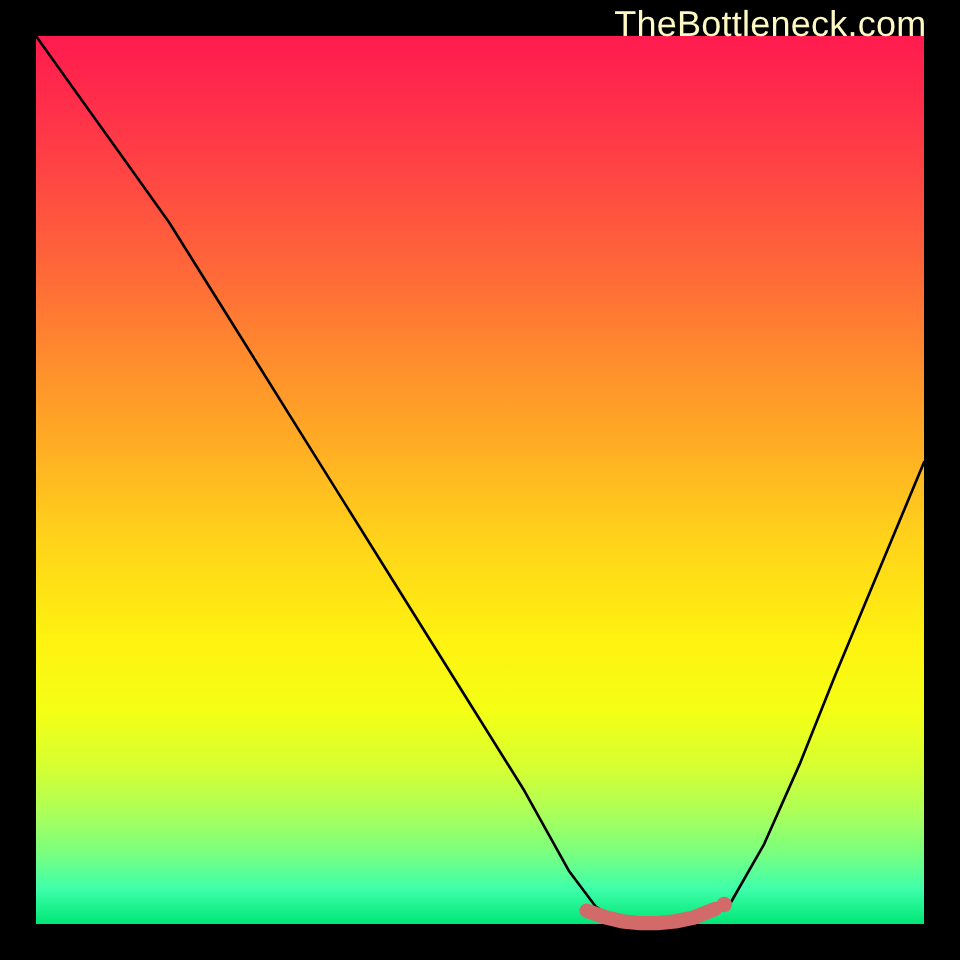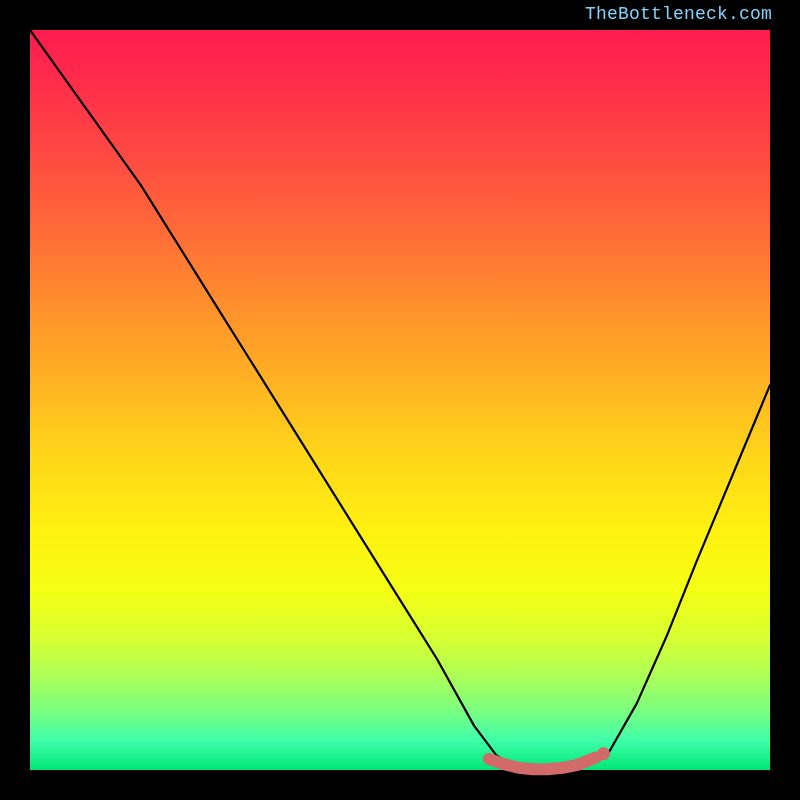--- a/index.html
+++ b/index.html
@@ -35,23 +35,23 @@
       #b0ff55 87%,
       #7aff80 92%,
       #3fffaa 96%,
       #00e676 100%
     );
   }
   .watermark {
     position: absolute;
     top: 4px;
     right: 28px;
-    font-family: Liberation Mono, monospace;
-    font-size: 18px;
-    color: #7dd3fc;
+    font-family: Liberation Sans, sans-serif;
+    font-size: 30px;
+    color: #fef9c3;
     font-weight: 500;
     letter-spacing: 0.2px;
   }
   svg.curve-layer {
     position: absolute;
     left: 30px;
     top: 30px;
     width: 740px;
     height: 740px;
     overflow: visible;

